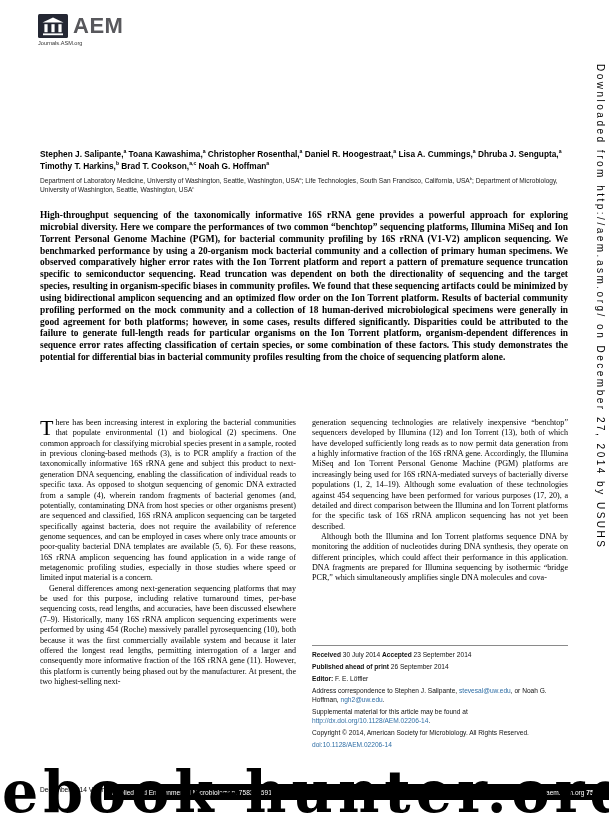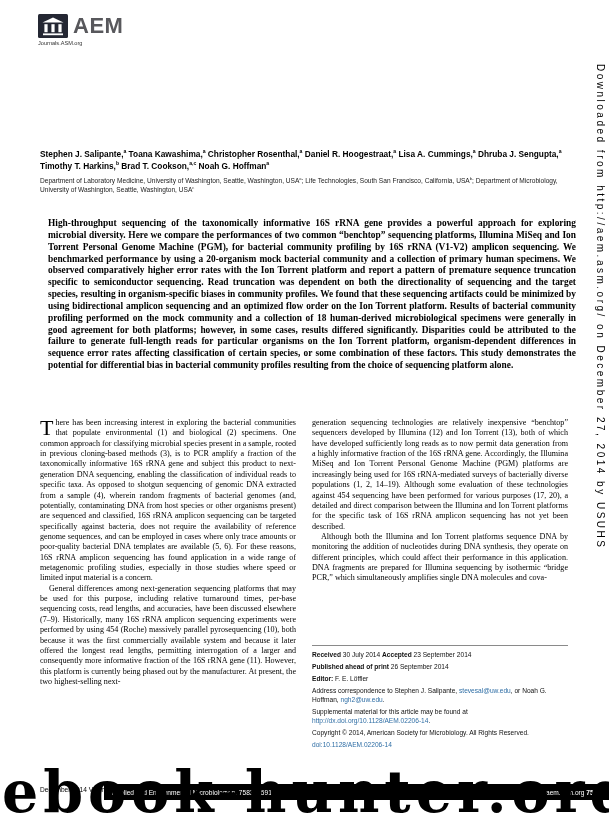--- a/index.html
+++ b/index.html
@@ -15,21 +15,21 @@
   .logo-tagline{font-family:"Liberation Sans", sans-serif; font-size:5.6px; color:#333; margin-top:1px;}
   
   .title{position:absolute; left:40px; top:82px; width:528px; margin:0;
     font-size:17.5px; font-weight:normal; line-height:1.22; color:#000;}
   .authors{position:absolute; left:40px; top:149px; width:528px;
     font-family:"Liberation Sans", sans-serif; font-weight:bold; font-size:8.3px; line-height:1.4;}
   .authors sup, .affiliations sup{font-size:62%; line-height:0;}
   .affiliations{position:absolute; left:40px; top:176px; width:528px;
     font-family:"Liberation Sans", sans-serif; font-size:6.6px; line-height:1.4; color:#222;}
   
-  .abstract{position:absolute; left:40px; top:210px; width:528px; margin:8px;
+  .abstract{position:absolute; left:40px; top:210px; width:528px; margin:0;
     font-size:9.4px; font-weight:bold; line-height:1.26; text-align:justify;}
   
   .body-cols{position:absolute; left:40px; top:418px; width:528px; height:354px;
     display:flex; gap:16px; overflow:hidden;}
   .col{width:256px; font-size:8.1px; line-height:1.28; text-align:justify;}
   .col p{margin:0;}
   .col p.indent{text-indent:9px;}
   .dropcap{float:left; font-size:22px; line-height:17px; padding:1px 2px 0 0;}
   
   .info-box{position:absolute; left:312px; top:645px; width:256px;

